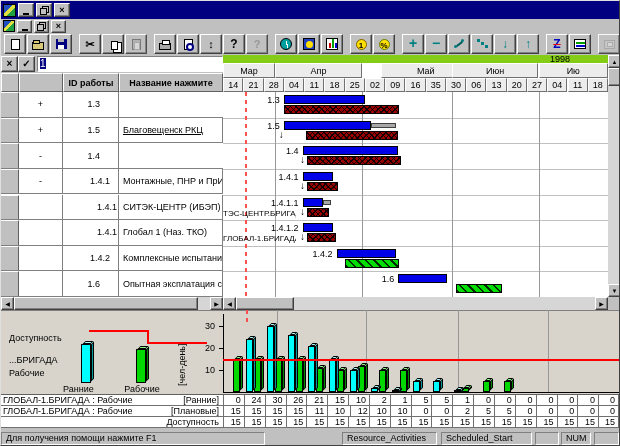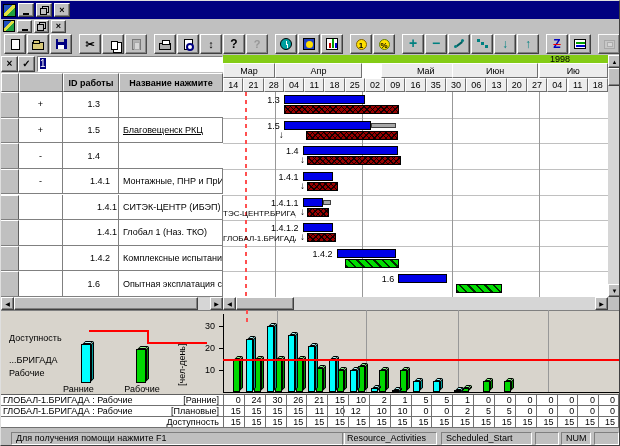--- a/index.html
+++ b/index.html
@@ -583,21 +583,21 @@
       </div>
       <div class="rt-row" style="top: 11px;">
         <span class="rt-name">ГЛОБАЛ-1.БРИГАДА : Рабочие</span>
         <span class="rt-tag">[Плановые]</span>
         <span class="rt-val" style="left: 222px; width: 20.8px;">15</span>
         <span class="rt-val" style="left: 242.8px; width: 20.8px;">15</span>
         <span class="rt-val" style="left: 263.7px; width: 20.8px;">15</span>
         <span class="rt-val" style="left: 284.5px; width: 20.8px;">15</span>
         <span class="rt-val" style="left: 305.4px; width: 20.8px;">11</span>
         <span class="rt-val" style="left: 326.2px; width: 20.8px;">10</span>
-        <span class="rt-val" style="left: 342px; width: 20.8px;">12</span>
+        <span class="rt-val" style="left: 349px; width: 20.8px;">12</span>
         <span class="rt-val" style="left: 367.9px; width: 20.8px;">10</span>
         <span class="rt-val" style="left: 388.7px; width: 20.8px;">10</span>
         <span class="rt-val" style="left: 409.6px; width: 20.8px;">0</span>
         <span class="rt-val" style="left: 430.4px; width: 20.8px;">0</span>
         <span class="rt-val" style="left: 451.3px; width: 20.8px;">2</span>
         <span class="rt-val" style="left: 472.1px; width: 20.8px;">5</span>
         <span class="rt-val" style="left: 492.9px; width: 20.8px;">5</span>
         <span class="rt-val" style="left: 513.8px; width: 20.8px;">0</span>
         <span class="rt-val" style="left: 534.6px; width: 20.8px;">0</span>
         <span class="rt-val" style="left: 555.5px; width: 20.8px;">0</span>
@@ -623,21 +623,21 @@
         <span class="rt-val" style="left: 492.9px; width: 20.8px;">15</span>
         <span class="rt-val" style="left: 513.8px; width: 20.8px;">15</span>
         <span class="rt-val" style="left: 534.6px; width: 20.8px;">15</span>
         <span class="rt-val" style="left: 555.5px; width: 20.8px;">15</span>
         <span class="rt-val" style="left: 576.3px; width: 20.8px;">15</span>
         <span class="rt-val" style="left: 597.2px; width: 20.8px; border-right: 1px solid rgb(112, 112, 112);">15</span>
       </div>
     </div>
 
   <div id="statusbar">
-    <div class="status-box" style="left:10px;width:334px;">Для получения помощи нажмите F1</div>
+    <div class="status-box" style="left:0;width:264px;">Для получения помощи нажмите F1</div>
     <div id="status-fields">
         <div class="status-box" style="left: 341px; width: 95px;">Resource_Activities</div>
         <div class="status-box" style="left: 440px; width: 91px;">Scheduled_Start</div>
         <div class="status-box" style="left: 534px; width: 24px;"></div>
         <div class="status-box" style="left: 560px; width: 30px;">NUM</div>
         <div class="status-box" style="left: 593px; width: 25px;"></div>
       </div>
   </div>
 
 </div>

